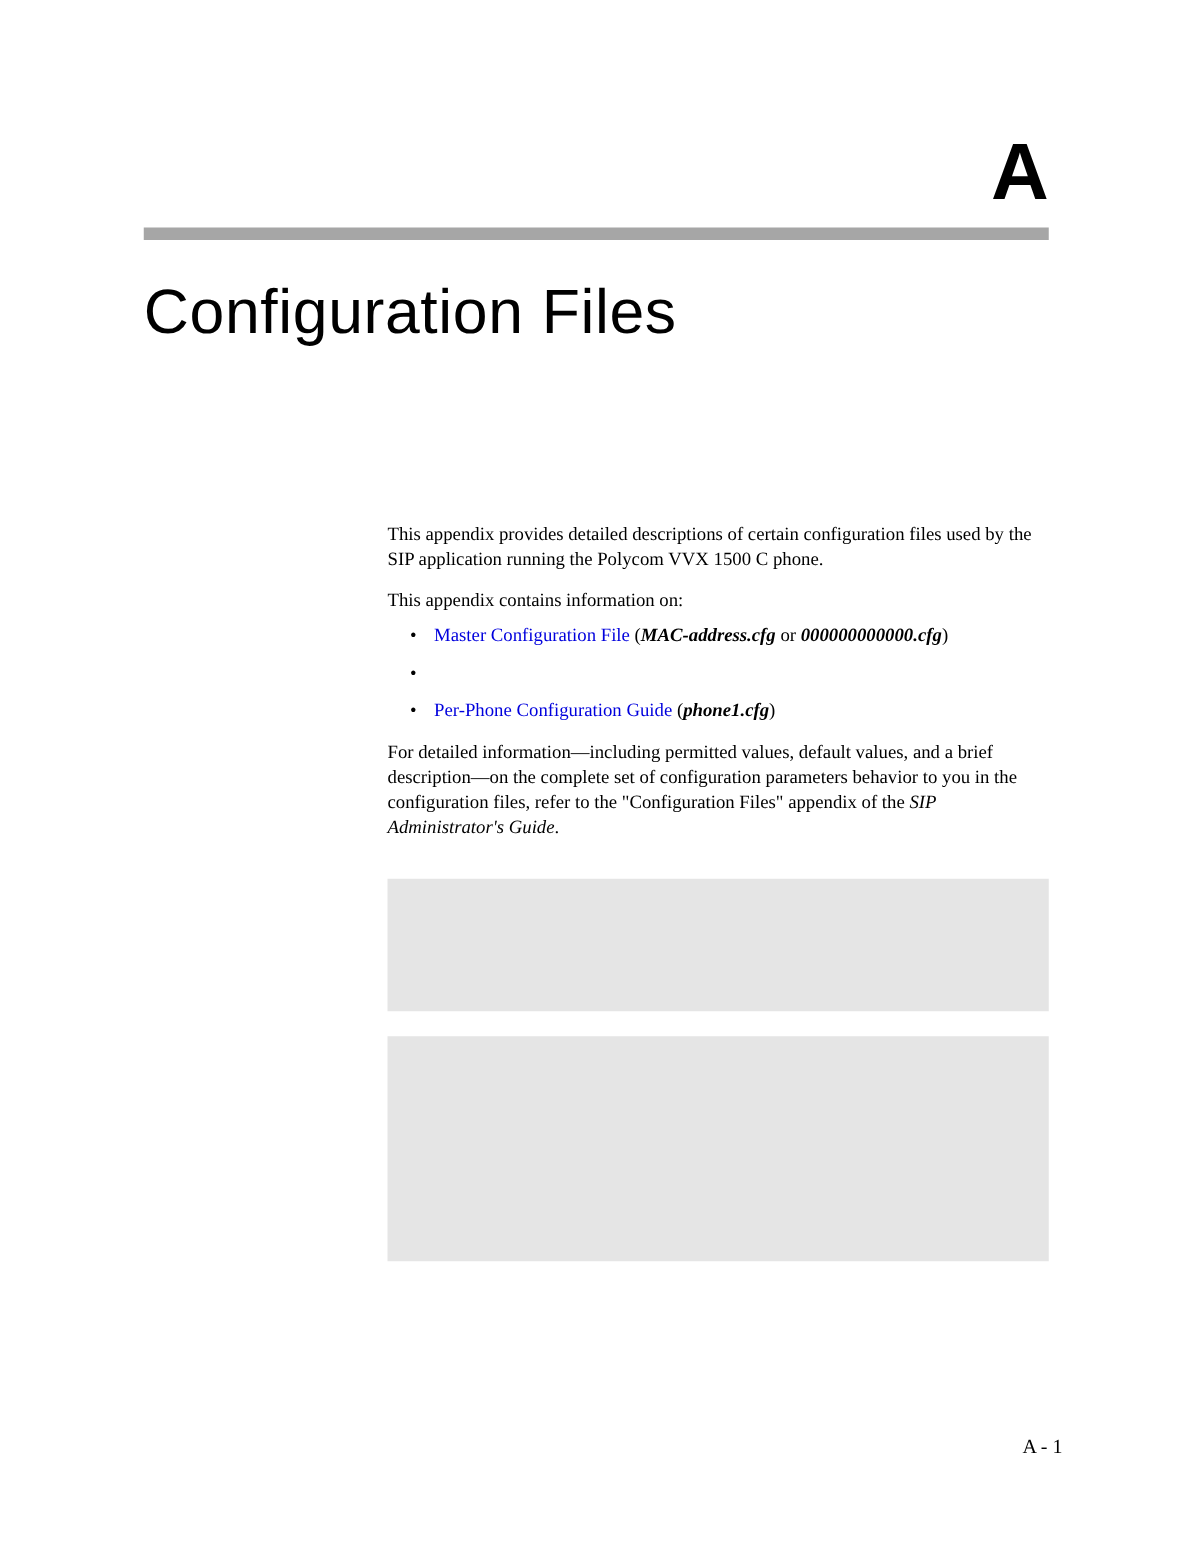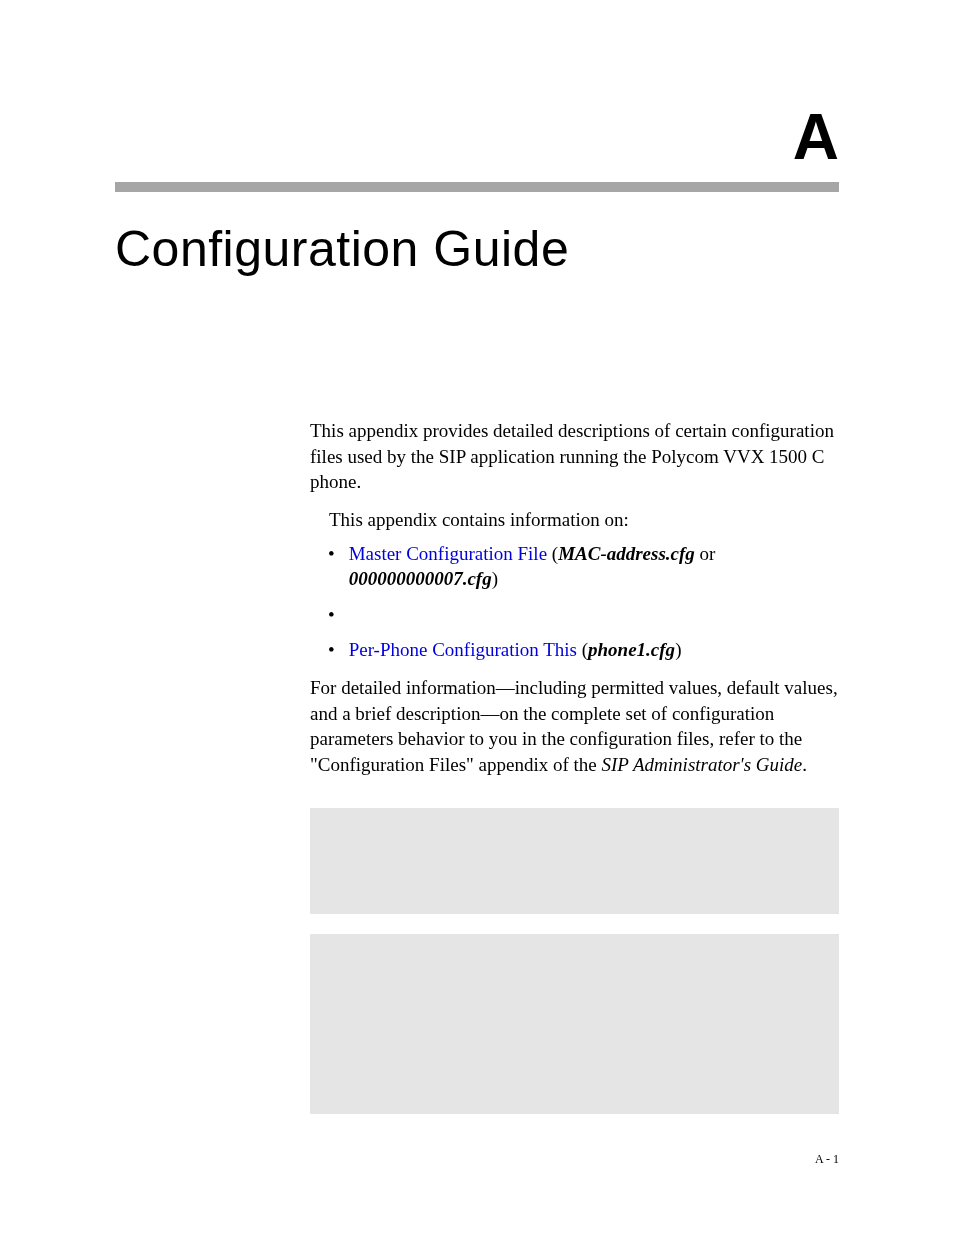--- a/index.html
+++ b/index.html
@@ -36,30 +36,29 @@
       font-family: "Arial Narrow", Arial, Helvetica, sans-serif;
       font-size: 50px;
       font-weight: normal;
       color: #000;
       letter-spacing: 0.5px;
       margin-bottom: 140px;
       font-stretch: condensed;
     }
     .content {
       margin-left: 195px;
-      font-size: 19px;
+      font-size: 15px;
       color: #000;
       line-height: 1.35;
     }
     .para {
       margin-bottom: 12px;
     }
     .para-tight {
       margin-bottom: 8px;
-      margin-left: 19px;
     }
     .bullet-list {
       margin-bottom: 12px;
     }
     .bullet-item {
       display: flex;
       margin-bottom: 10px;
       padding-left: 18px;
     }
     .bullet {
@@ -83,51 +82,51 @@
       margin-top: 30px;
       margin-bottom: 20px;
     }
     .grey-box-2 {
       background: #e5e5e5;
       height: 180px;
     }
     .page-number {
       position: absolute;
       bottom: 68px;
-      right: 115px;
-      font-size: 12px;
+      right: 104px;
+      font-size: 16px;
       color: #000;
     }
   </style>
 </head>
 <body>
 
 <div class="page">
   <div class="appendix-letter">A</div>
   <div class="divider"></div>
-  <h1 class="title">Configuration Guide</h1>
+  <h1 class="title">Configuration Files</h1>
 
   <div class="content">
     <p class="para">This appendix provides detailed descriptions of certain configuration files used by the SIP application running the Polycom VVX 1500 C phone.</p>
     <p class="para-tight">This appendix contains information on:</p>
 
     <div class="bullet-list">
       <div class="bullet-item">
         <span class="bullet">•</span>
         <span>
-          <span class="link">Master Configuration File</span><span> (</span><span class="bold">MAC-address.cfg</span><span> or </span><span class="bold">000000000007.cfg</span><span>)</span>
+          <span class="link">Master Configuration File</span><span> (</span><span class="bold">MAC-address.cfg</span><span> or </span><span class="bold">000000000000.cfg</span><span>)</span>
         </span>
       </div>
       <div class="bullet-item">
         <span class="bullet">•</span>
       </div>
       <div class="bullet-item">
         <span class="bullet">•</span>
         <span>
-          <span class="link">Per-Phone Configuration This</span><span> (</span><span class="bold">phone1.cfg</span><span>)</span>
+          <span class="link">Per-Phone Configuration Guide</span><span> (</span><span class="bold">phone1.cfg</span><span>)</span>
         </span>
       </div>
     </div>
 
 
     <p class="para">
       <span>For detailed information—including permitted values, default values, and a brief description—on the complete set of configuration parameters behavior to you in the configuration files, refer to the "Configuration Files" appendix of the </span><span class="italic">SIP Administrator's Guide</span><span>.</span>
     </p>
 
     <div class="grey-box-1"></div>

